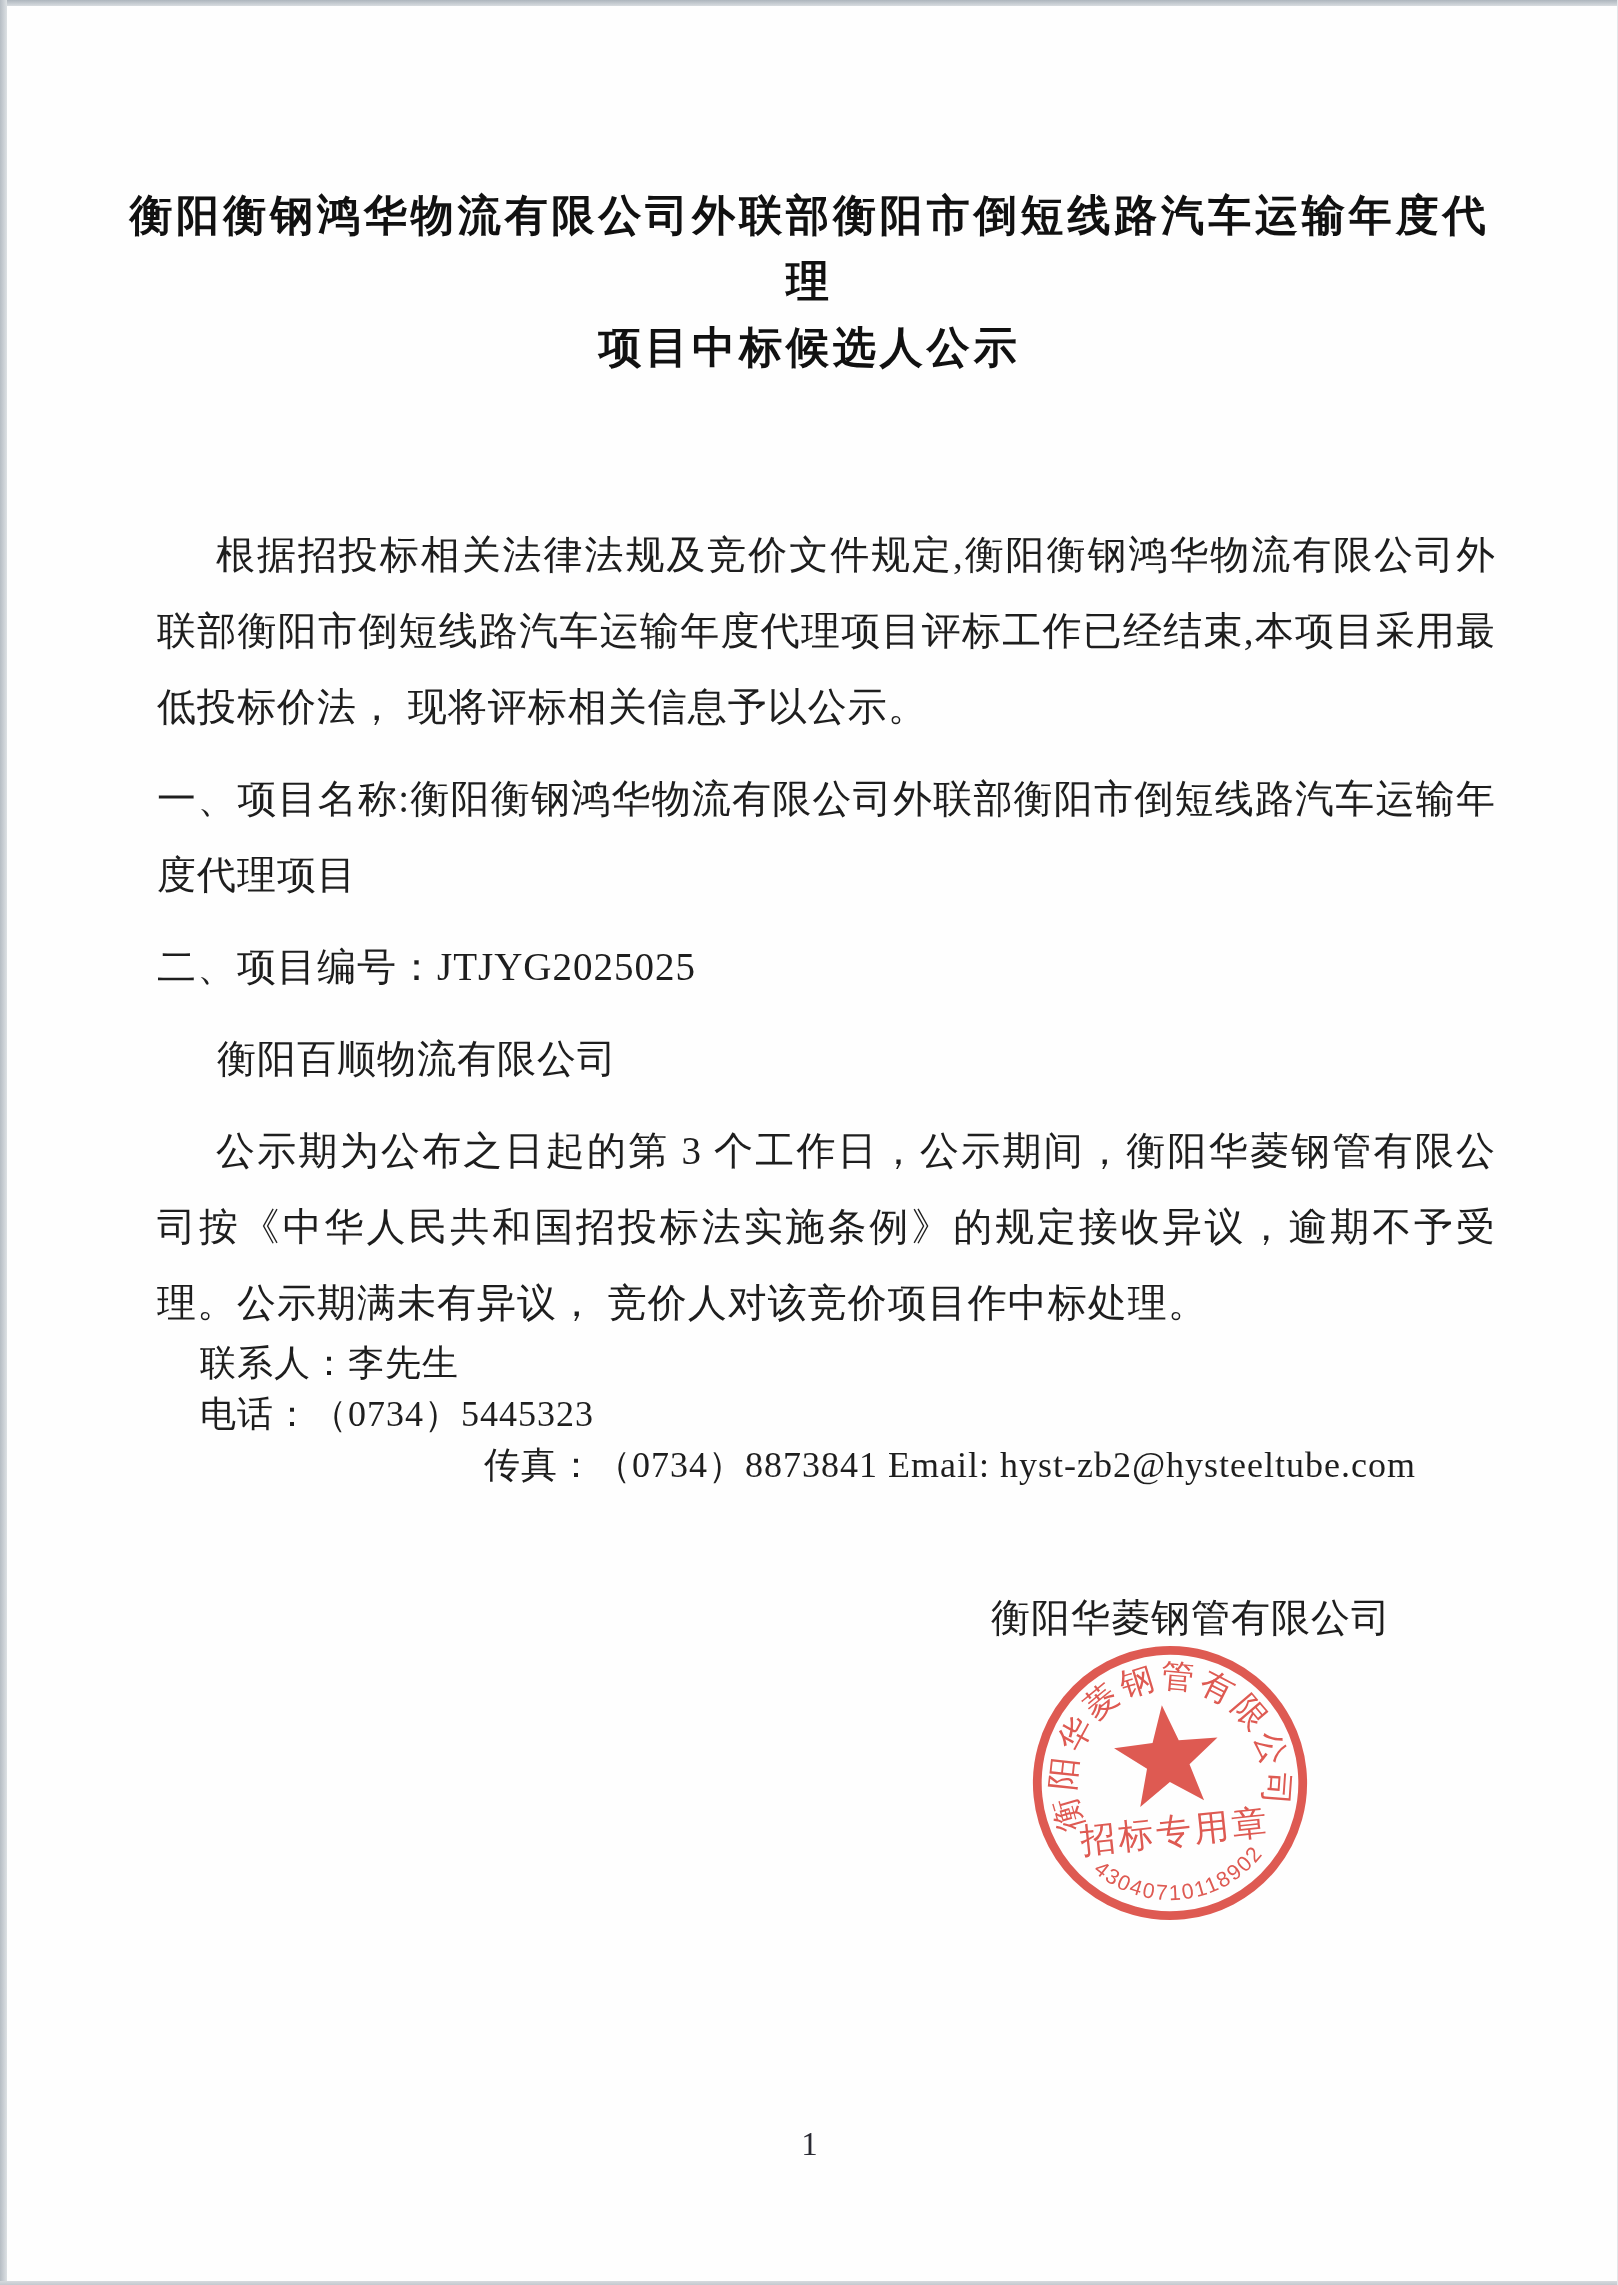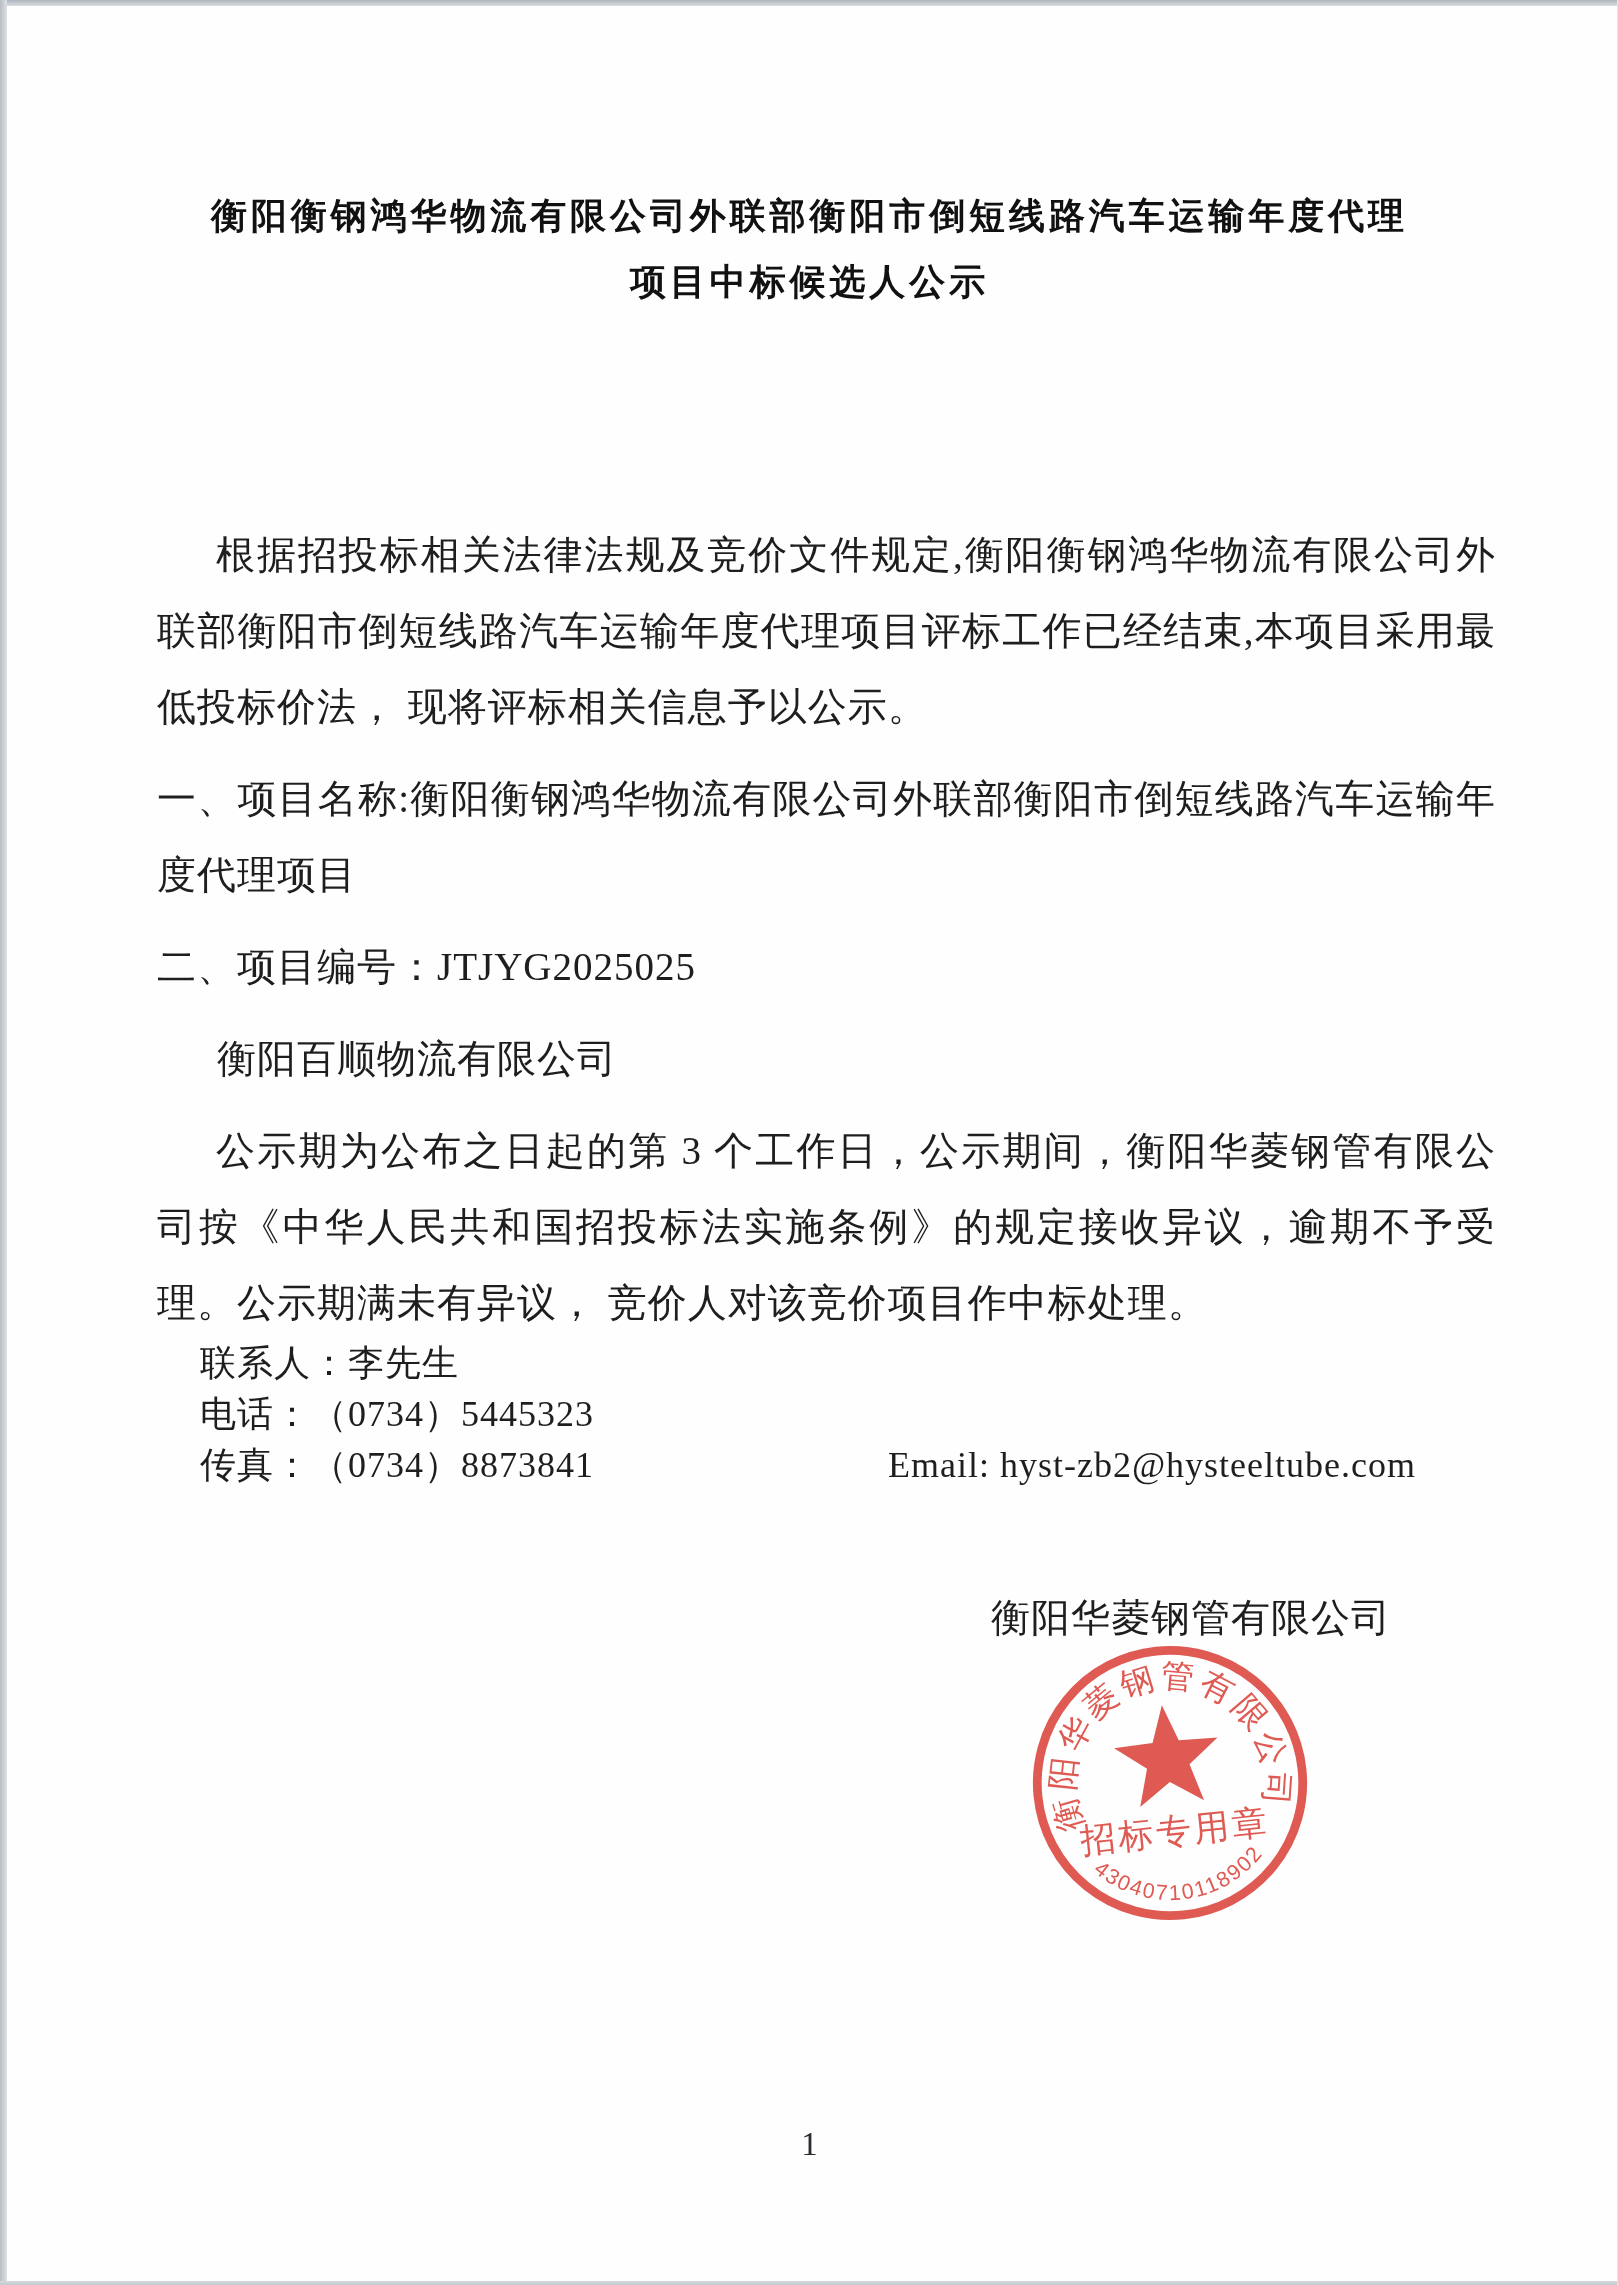--- a/index.html
+++ b/index.html
@@ -15,21 +15,21 @@
   .edge{position:absolute;}
   .edge.top{left:0;top:0;width:100%;height:5.9px;background:linear-gradient(#adb5bd,#d8dce0);}
   .edge.left{left:0;top:0;width:6.8px;height:100%;background:linear-gradient(90deg,#b6bdc4,#dde1e4);}
   .edge.bottom{left:0;bottom:0;width:100%;height:4.9px;background:linear-gradient(#d6dade,#bfc5cb);}
   .edge.right{right:0;top:0;width:2px;height:100%;background:#e3e6e9;}
 
   .title{
     position:absolute;left:123px;top:183px;width:1373px;
     text-align:center;
     font-weight:bold;
-    font-size:36px;
+    font-size:43px;
     letter-spacing:3.9px;
     line-height:66px;
     color:#111;
   }
   .body-copy{
     position:absolute;left:141px;top:501px;width:1371px;
     font-size:39px;
     line-height:76px;
     letter-spacing:1px;
     text-align:justify;
@@ -37,21 +37,21 @@
   .body-copy p{margin:16px;padding:0;}
   .indent{text-indent:59px;}
   .indent-sm{text-indent:60px;}
   .contact{
     position:absolute;left:192px;top:1338px;width:1268px;
     font-size:36px;
     line-height:51px;
     letter-spacing:1px;
   }
   .contact .row{white-space:nowrap;margin-left:8px;}
-  .contact .fax-cell{display:inline-block;min-width:678px;}
+  .contact .fax-cell{display:inline-block;min-width:678px;text-align:right;}
   .signature{
     position:absolute;left:141px;top:1588px;width:1370px;
   }
   .signature .sig-box{
     width:410px;margin-left:auto;margin-right:115px;
     text-align:center;
     font-size:39px;line-height:60px;
     letter-spacing:1px;
   }
   .stamp{

